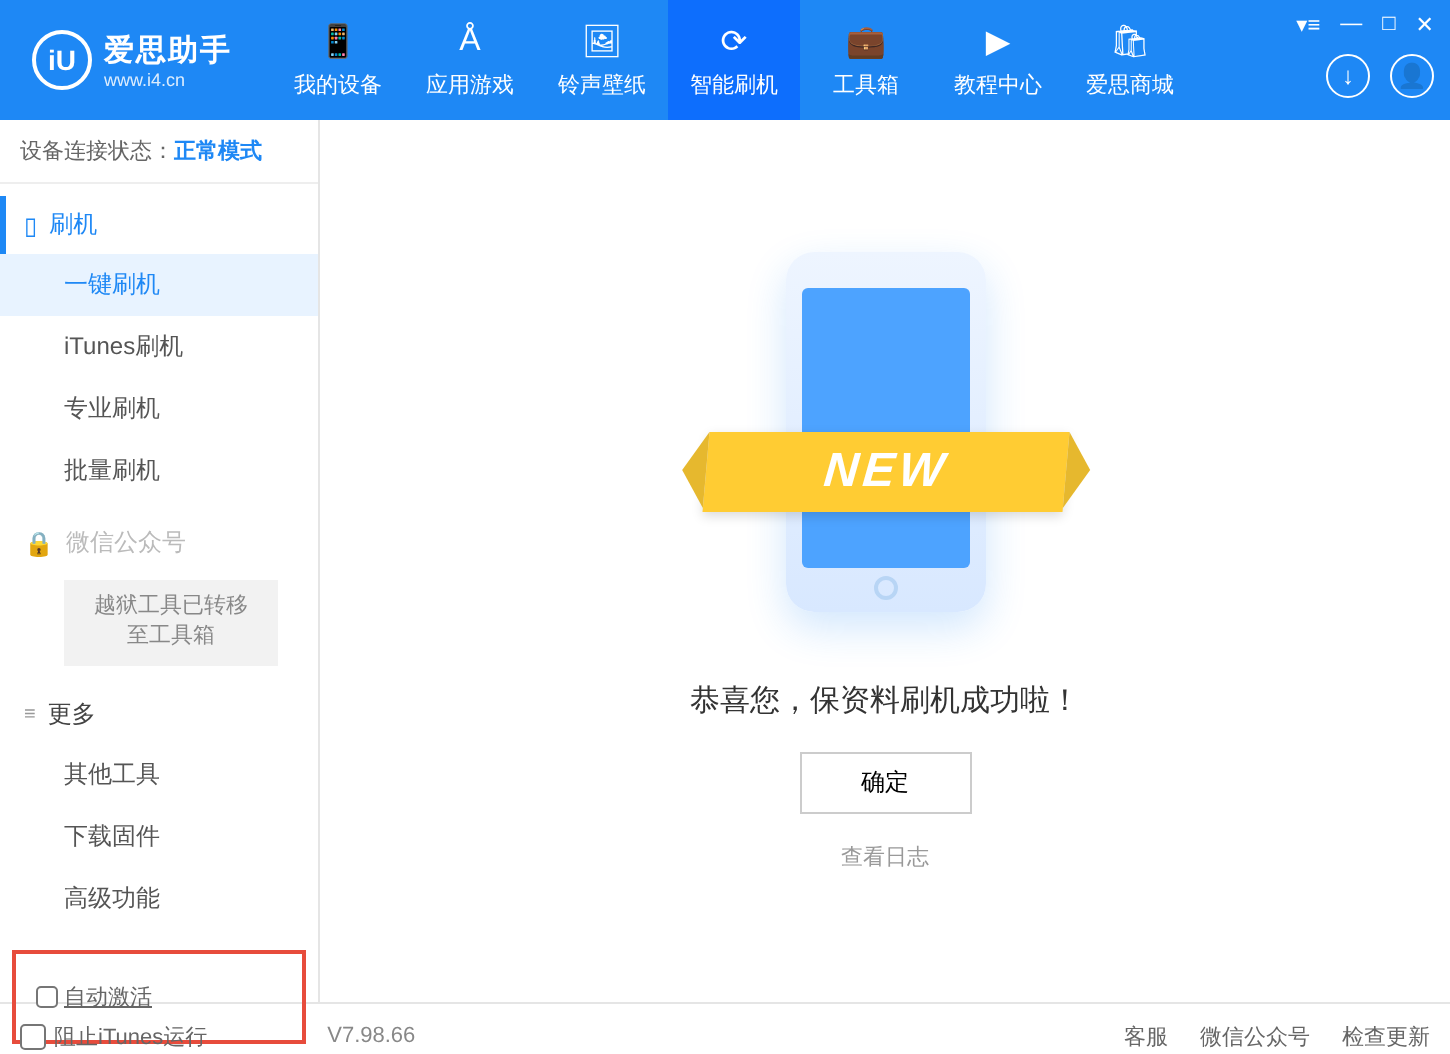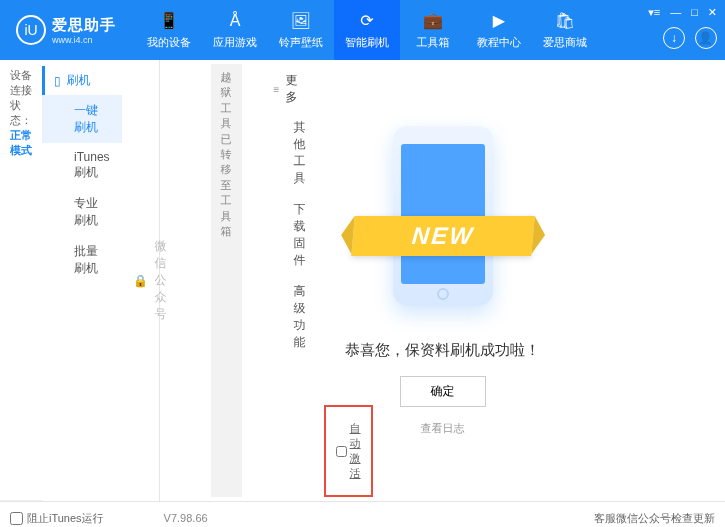--- a/index.html
+++ b/index.html
@@ -1,37 +1,37 @@
 <!DOCTYPE html>
 <html><head>
 <meta charset="utf-8">
 <style>
 * { margin: 0; padding: 0; box-sizing: border-box; font-family: "Microsoft YaHei", sans-serif; }
 body { width: 725px; height: 527px; overflow: hidden; background: #fff; }
 
 .header { background: #1e88f5; height: 60px; display: flex; align-items: center; padding: 0 8px; position: relative; }
 .logo-area { display: flex; align-items: center; gap: 6px; padding-left: 8px; }
-.logo-circle { width: 30px; height: 30px; border: 2px solid #fff; border-radius: 50%; display: flex; align-items: center; justify-content: center; color: #fff; font-weight: normal; font-size: 14px; }
+.logo-circle { width: 30px; height: 30px; border: 2px solid #fff; border-radius: 50%; display: flex; align-items: center; justify-content: center; color: #fff; font-weight: bold; font-size: 14px; }
 .logo-text { color: #fff; }
 .logo-title { font-size: 15px; font-weight: bold; letter-spacing: 1px; }
 .logo-url { font-size: 9px; opacity: 0.85; }
 
 .nav-tabs { display: flex; margin-left: 20px; height: 100%; }
 .nav-tab { width: 66px; display: flex; flex-direction: column; align-items: center; justify-content: center; color: #fff; font-size: 11px; gap: 4px; cursor: pointer; }
 .nav-tab.active { background: #0d6efd; }
 .nav-icon { width: 20px; height: 20px; display: flex; align-items: center; justify-content: center; font-size: 16px; }
 
 .header-right { position: absolute; right: 8px; top: 6px; display: flex; gap: 8px; flex-direction: column; align-items: flex-end; }
 .win-controls { display: flex; gap: 10px; color: #fff; font-size: 11px; }
 .win-controls span { cursor: pointer; }
 .user-icons { display: flex; gap: 10px; }
 .circle-btn { width: 22px; height: 22px; border: 1.5px solid #fff; border-radius: 50%; display: flex; align-items: center; justify-content: center; color: #fff; font-size: 12px; cursor: pointer; }
 
 .body-area { display: flex; height: 441px; }
-.sidebar { width: 160px; border-right: 1px solid #e5e5e5; display: flex; }
+.sidebar { width: 160px; border-right: 1px solid #e5e5e5; display: flex; flex-direction: column; }
 .device-status { padding: 8px 10px; font-size: 11px; color: #666; border-bottom: 1px solid #eee; }
 .device-status .mode { color: #1e88f5; font-weight: bold; }
 
 .side-section { padding: 6px 0; }
 .side-header { display: flex; align-items: center; gap: 6px; padding: 6px 12px; font-size: 12px; color: #444; }
 .side-header.blue { color: #1e88f5; border-left: 3px solid #1e88f5; padding-left: 9px; }
 .side-header .chev { font-size: 10px; color: #999; }
 .side-item { padding: 7px 12px 7px 32px; font-size: 12px; color: #555; cursor: pointer; }
 .side-item.active { background: #e8f3ff; color: #1e88f5; }
 .side-item.boxed { background: #f2f2f2; color: #888; padding: 6px 10px; margin: 4px 20px 4px 32px; font-size: 11px; text-align: center; line-height: 1.4; }
@@ -52,21 +52,21 @@
 .new-banner::before, .new-banner::after { content: ""; position: absolute; top: 0; width: 0; height: 0; border-top: 19px solid transparent; border-bottom: 19px solid transparent; }
 .new-banner::before { left: -12px; border-right: 12px solid #e6b82e; }
 .new-banner::after { right: -12px; border-left: 12px solid #e6b82e; }
 
 .success-text { font-size: 15px; color: #333; margin-bottom: 16px; }
 .ok-btn { padding: 6px 30px; border: 1px solid #ccc; background: #fff; font-size: 12px; cursor: pointer; margin-bottom: 14px; }
 .log-link { font-size: 11px; color: #999; cursor: pointer; }
 
 .footer { height: 26px; border-top: 1px solid #e5e5e5; display: flex; align-items: center; padding: 16px 10px; font-size: 11px; color: #666; }
 .footer-left { display: flex; align-items: center; gap: 4px; }
-.footer-right { margin-left: auto; display: flex; align-items: flex-end; }
+.footer-right { margin-left: auto; display: flex; gap: 16px; align-items: flex-end; }
 .footer-right span { cursor: pointer; }
 .version { margin-left: 60px; color: #888; }
 </style>
 </head>
 <body>
 
 <div class="header">
   <div class="logo-area">
     <div class="logo-circle">iU</div>
     <div class="logo-text">

